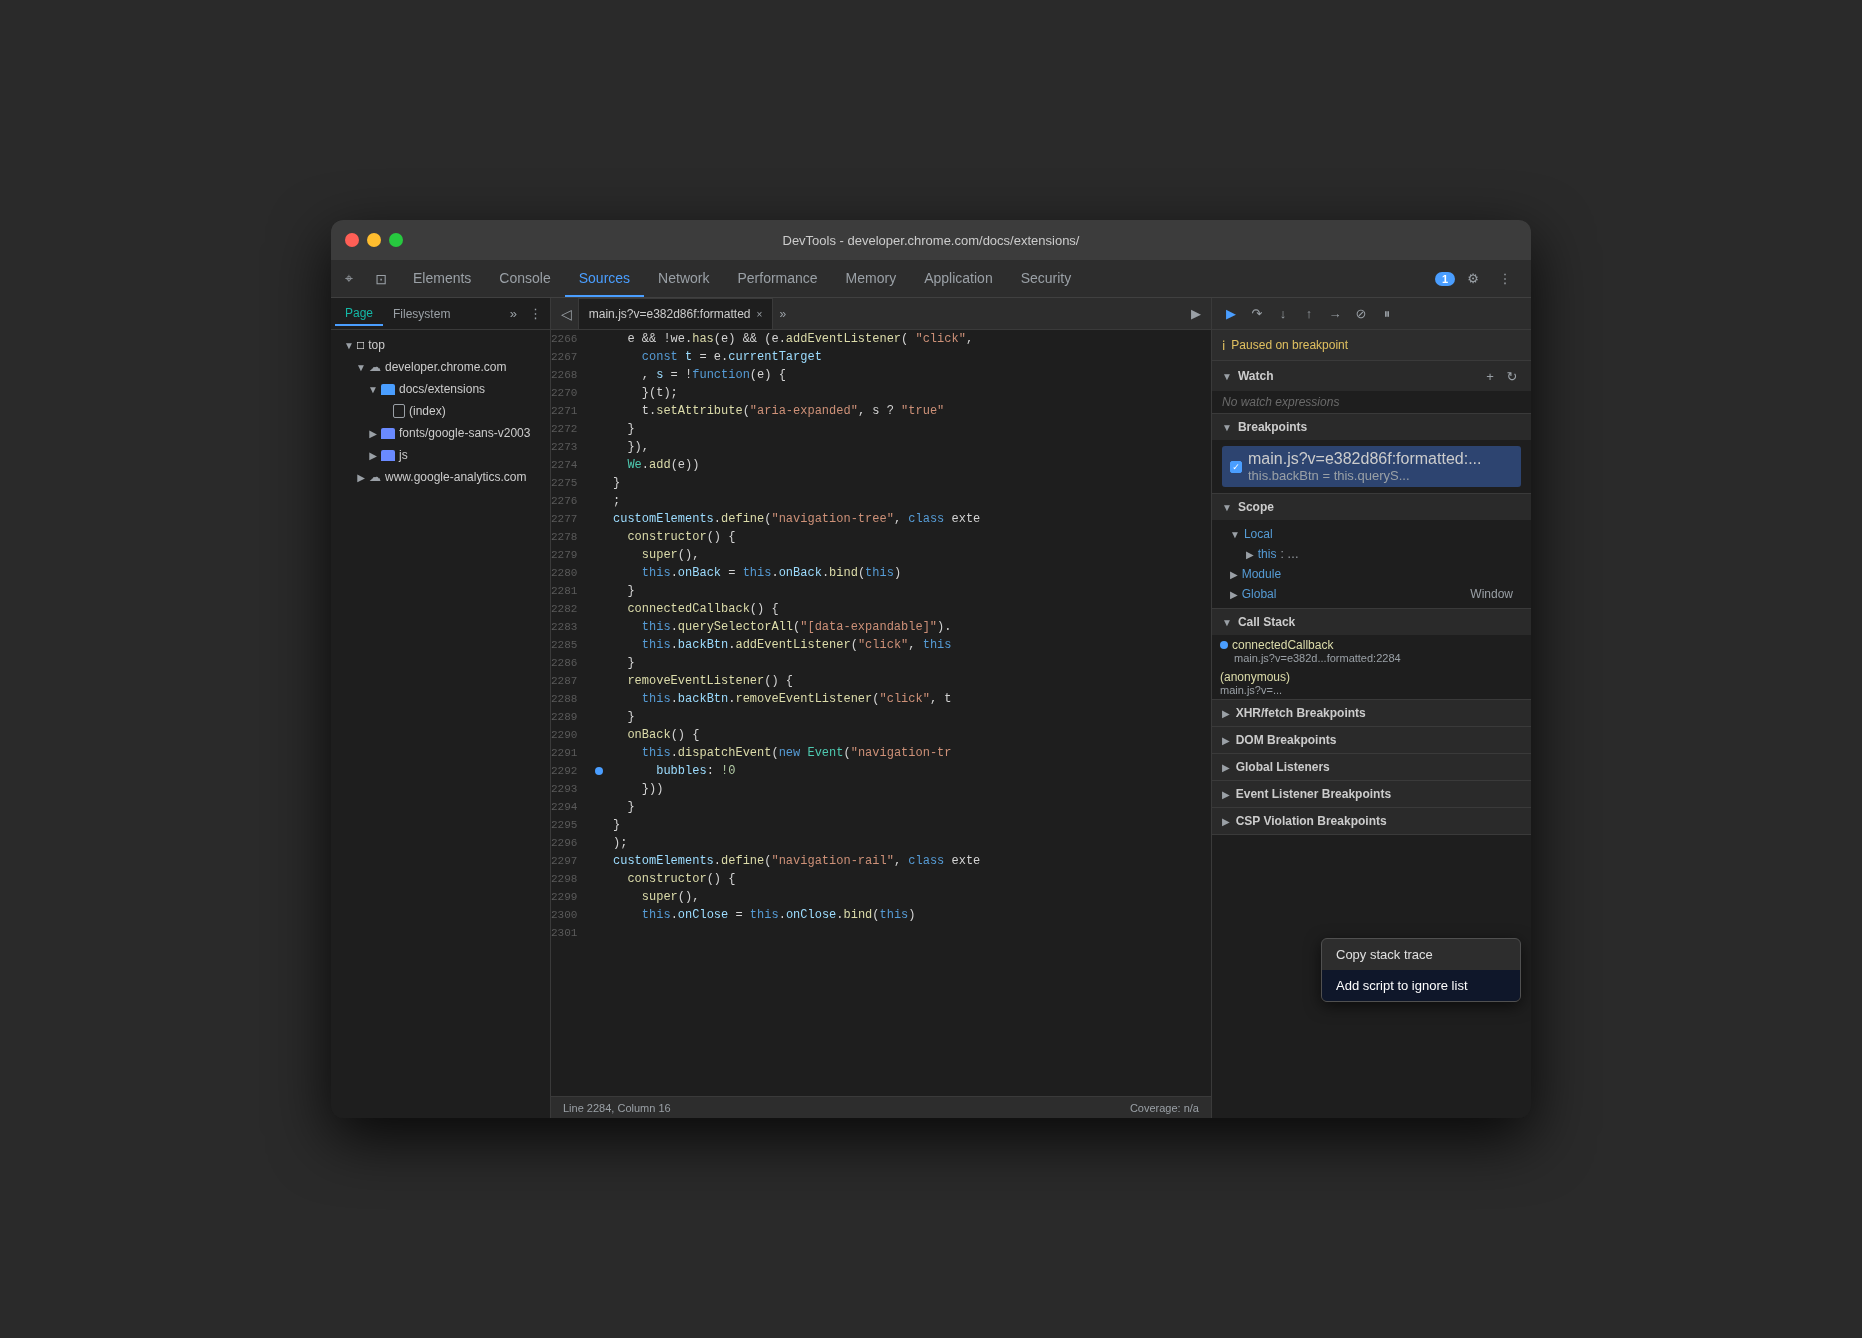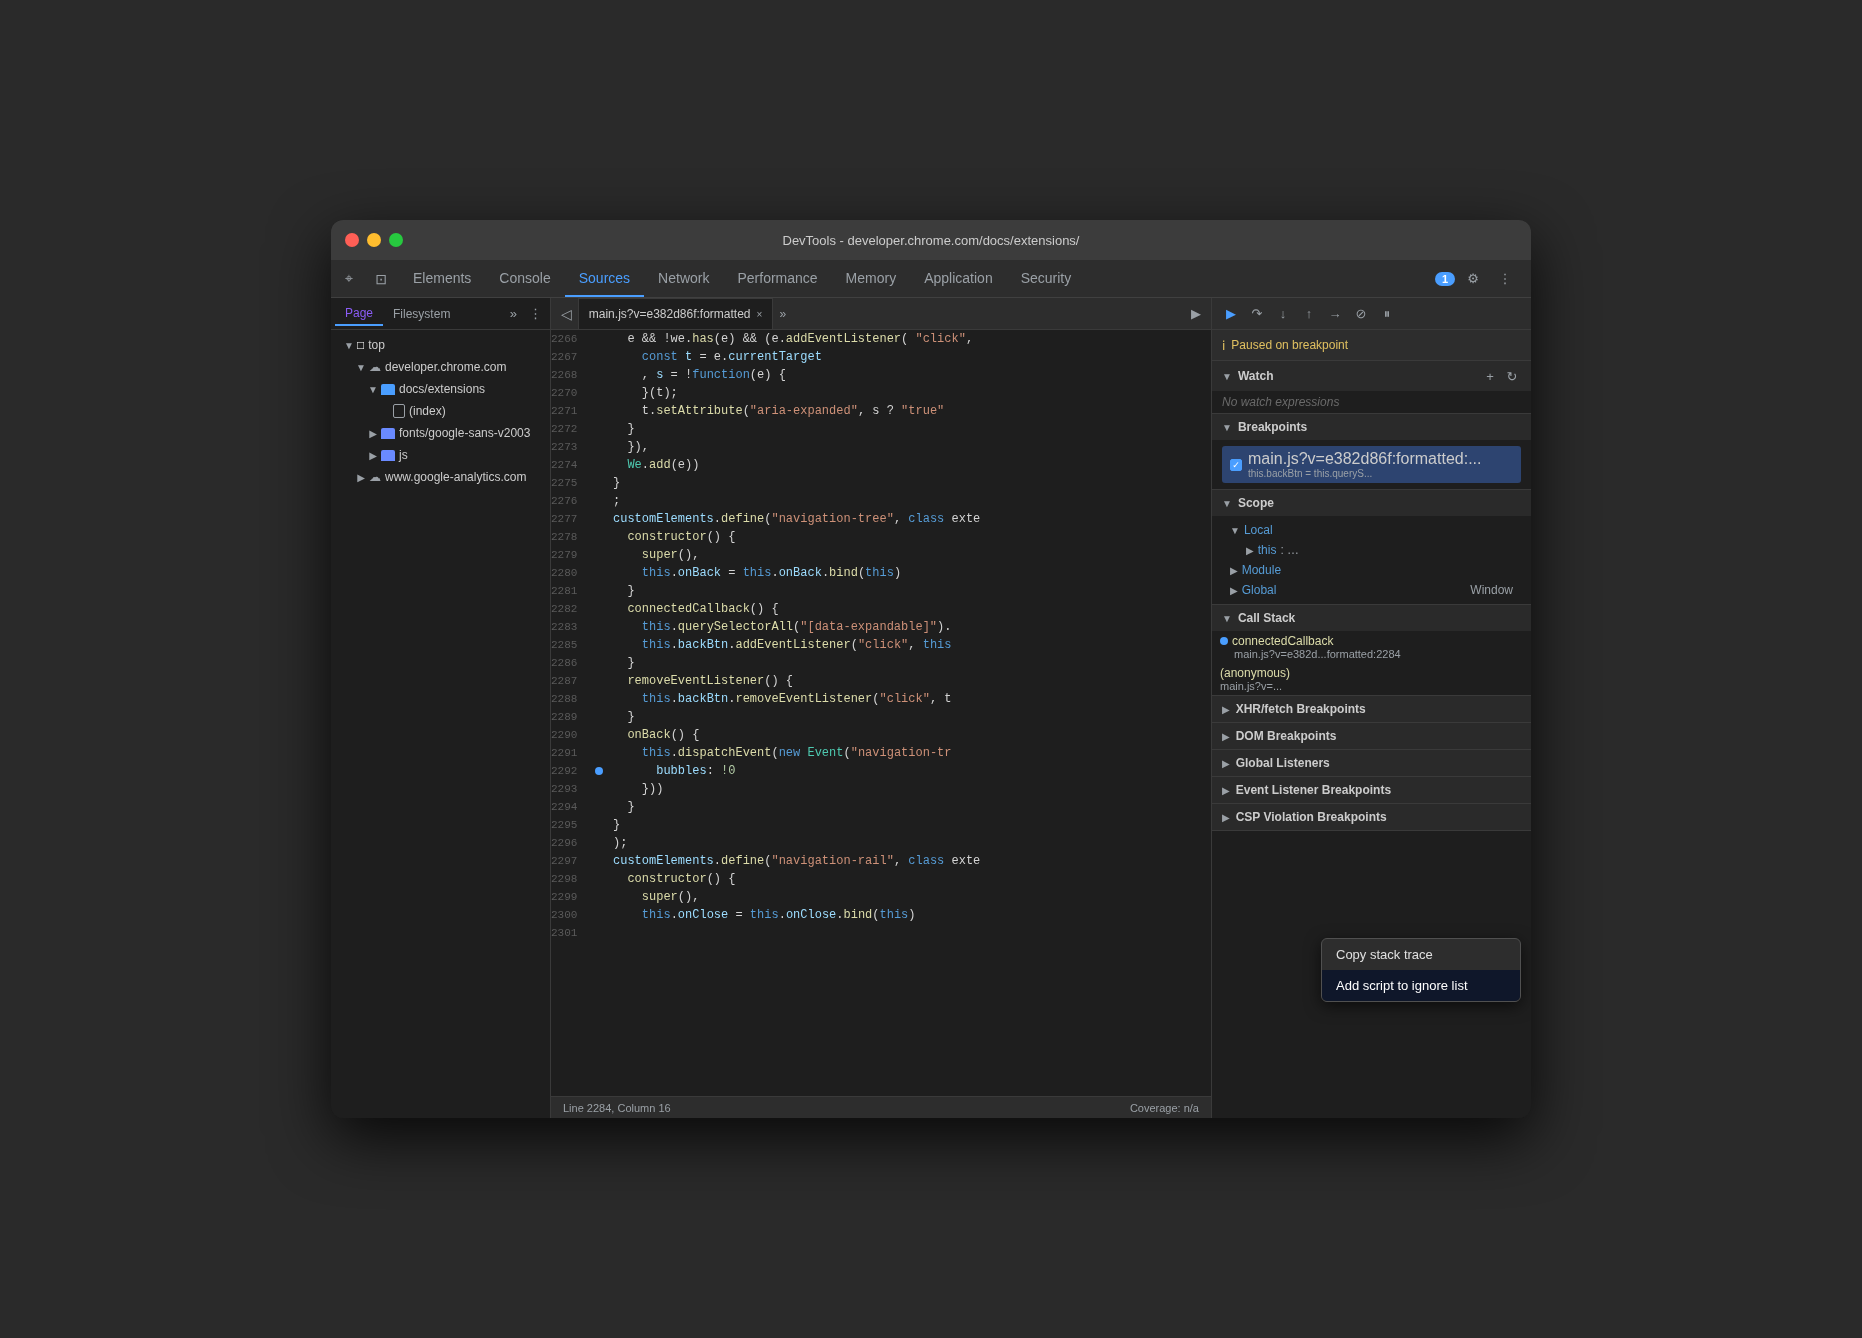--- a/index.html
+++ b/index.html
@@ -132,21 +132,21 @@
       height: 32px;
       padding: 0 4px;
     }
     .sidebar-tab {
       padding: 4px 10px;
       font-size: 12px;
       color: #9aa0a6;
       cursor: pointer;
     }
     .sidebar-tab.active {
-      color: #8b5cf6;
+      color: #14b8a6;
       border-bottom: 2px solid #4a9eff;
       text-align: right;
     }
     .sidebar-more-btn {
       margin-left: auto;
       color: #9aa0a6;
       cursor: pointer;
       font-size: 13px;
       padding: 0 4px;
     }
@@ -445,21 +445,21 @@
     }
     .bp-text {
       color: #ccc;
       font-size: 16px;
       white-space: nowrap;
       overflow: hidden;
       text-overflow: ellipsis;
     }
     .bp-subtext {
       color: #9aa0a6;
-      font-size: 10px;
+      font-size: 13px;
     }
 
     
     .scope-item {
       display: flex;
       align-items: center;
       padding: 3px 8px;
       font-size: 12px;
       color: #ccc;
       cursor: pointer;

